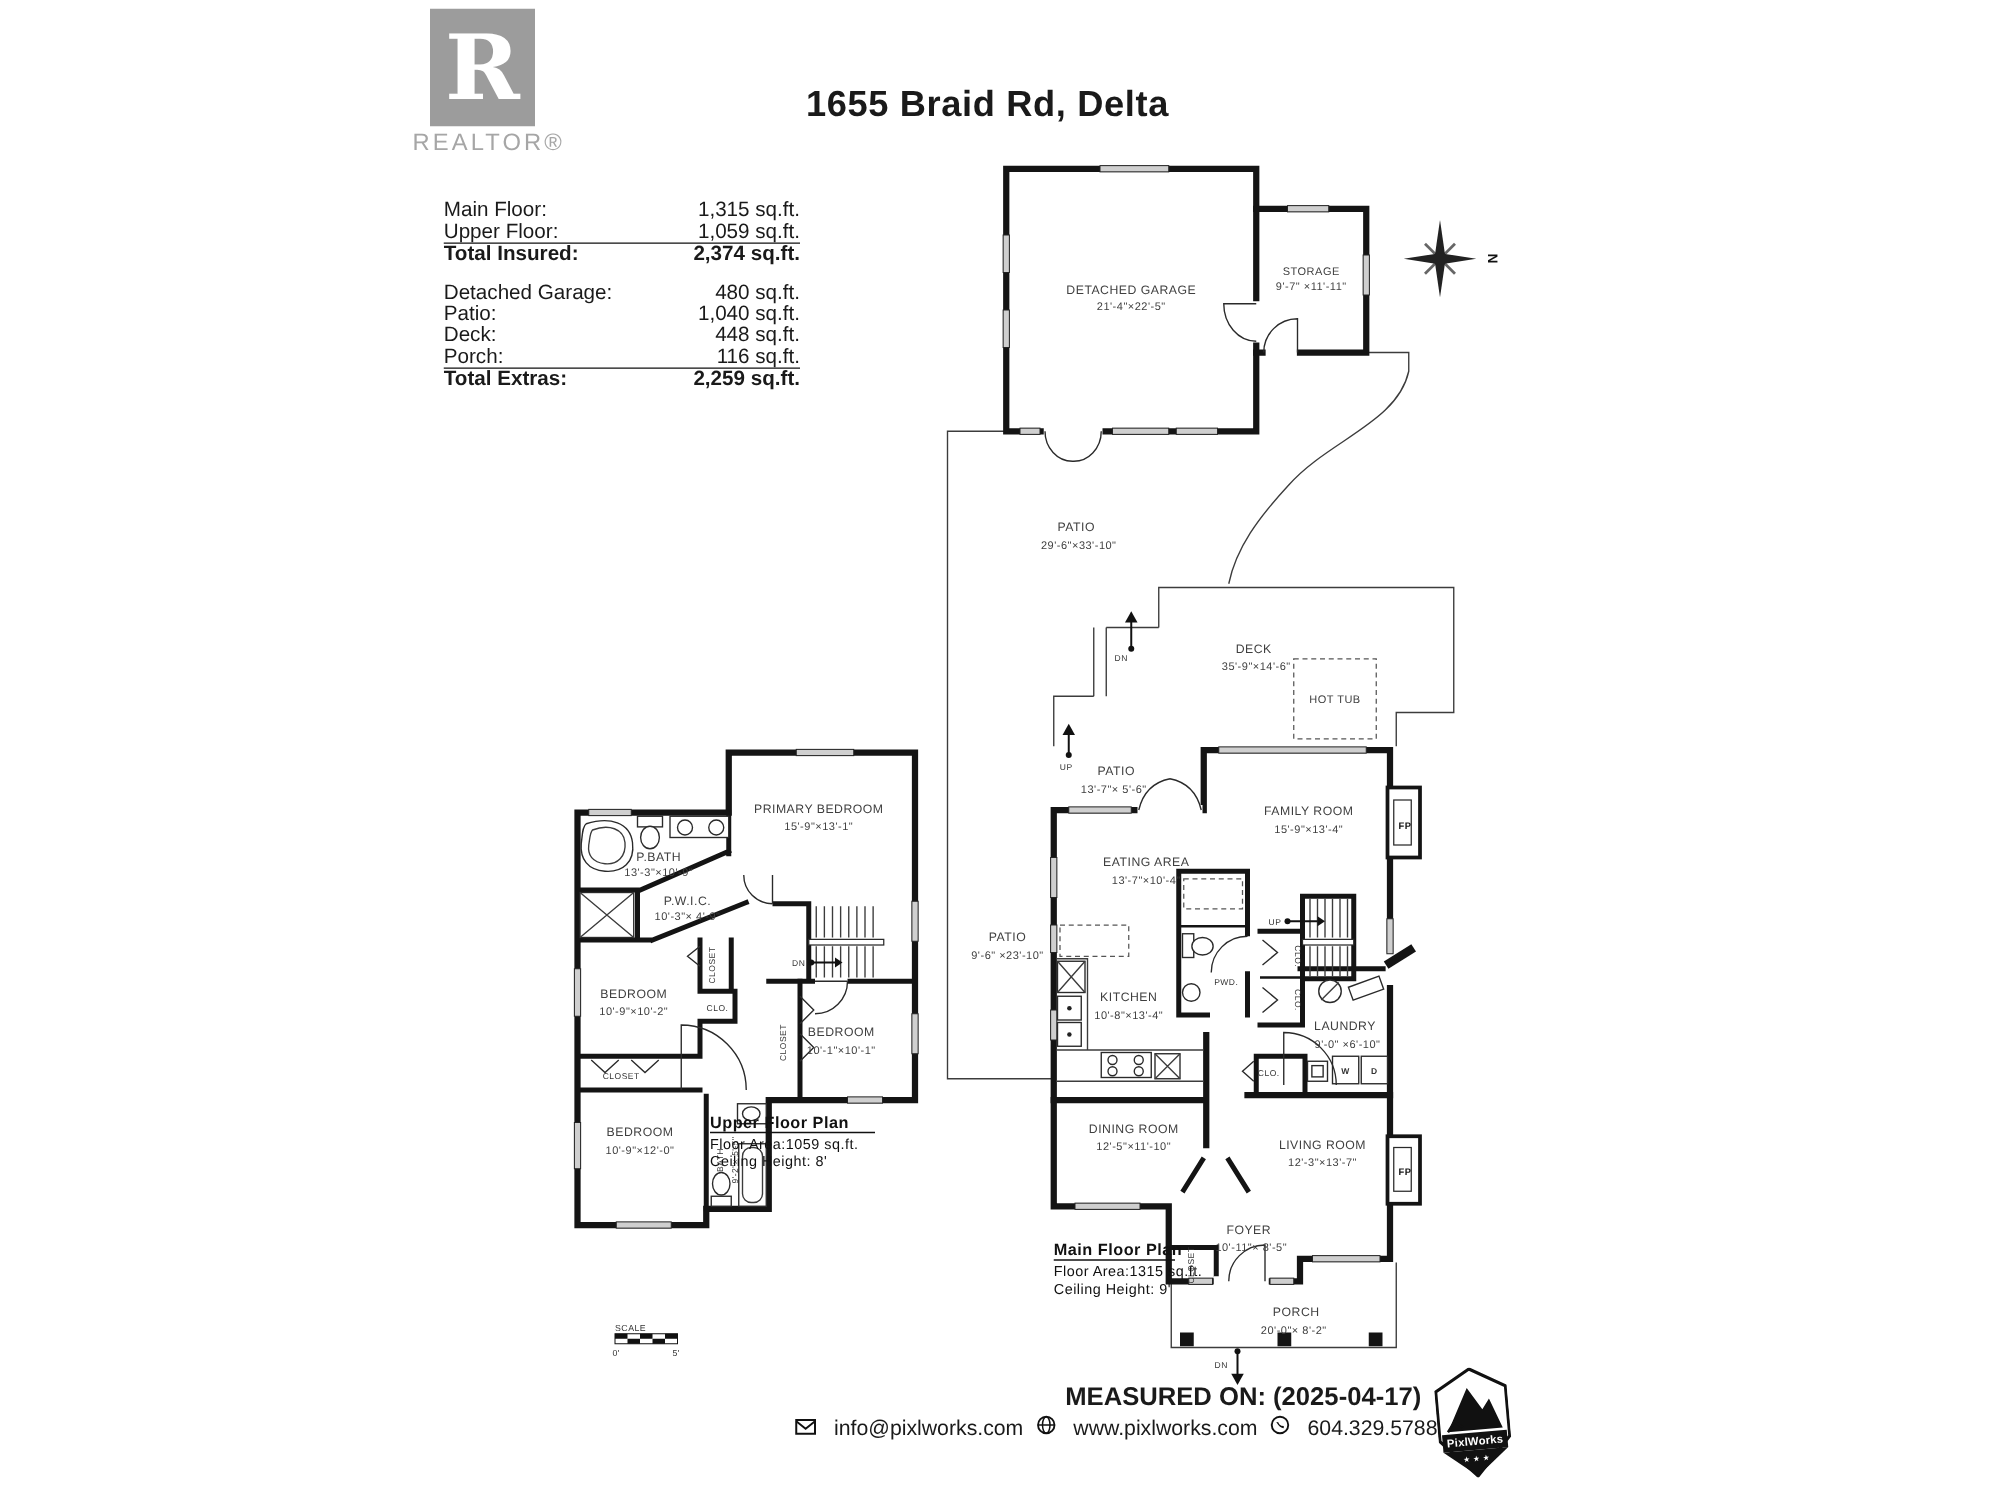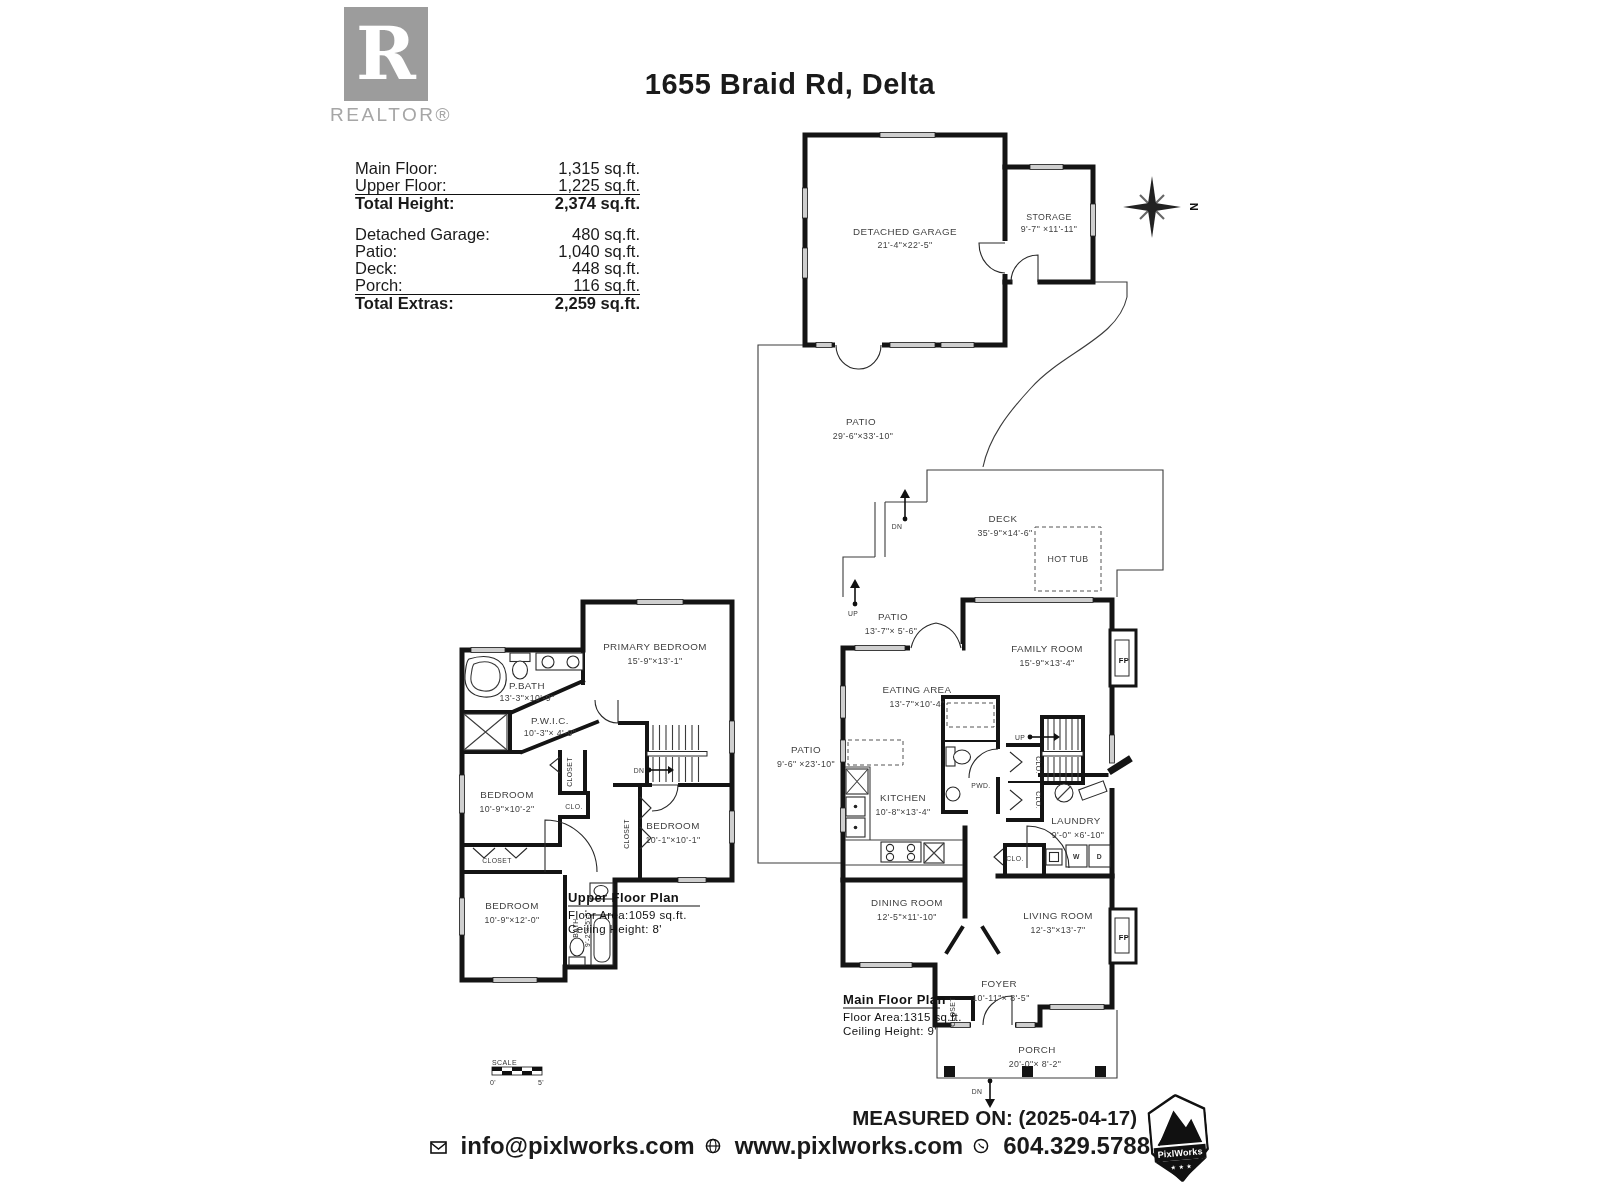--- a/index.html
+++ b/index.html
@@ -12,21 +12,21 @@
   #realtor-box span{font-family:"DejaVu Serif",serif;font-weight:bold;font-size:72px;color:#fff;line-height:1;}
   #realtor-word{left:330px;top:104px;width:120px;font-size:19px;letter-spacing:2.5px;color:#a6a6a6;}
   #prop-title{left:590px;top:68px;width:400px;text-align:center;font-size:29px;font-weight:bold;letter-spacing:.5px;}
   
   #area-table{left:355px;top:160px;width:285px;font-size:16.5px;line-height:17px;}
   .arow{display:flex;justify-content:space-between;}
   .atotal{font-weight:bold;border-top:1.6px solid #111;}
   .agap{height:14px;}
   
   #measured{right:463px;top:1106px;font-size:20.5px;font-weight:bold;text-align:right;}
-  #contact{right:450px;top:1132px;font-size:24px;font-weight:bold;display:flex;gap:10px;align-items:center;}
+  #contact{right:450px;top:1132px;font-size:17px;font-weight:normal;display:flex;gap:10px;align-items:center;}
   #contact .ic{display:inline-block;vertical-align:middle;margin-right:4px;}
   #disc1{right:450px;top:1153px;width:900px;font-size:10.3px;font-style:italic;text-align:right;color:#222;}
   #disc2{right:450px;top:1167px;width:980px;font-size:10.3px;font-style:italic;text-align:right;color:#222;}
   #badge{left:1150px;top:1094px;transform:rotate(-5deg);}
   
   svg text{font-family:"Liberation Sans",sans-serif;fill:#3f3f3f;letter-spacing:.4px;}
   .wall{stroke:#141414;stroke-width:5;fill:none;stroke-linecap:square;}
   .wall4{stroke:#141414;stroke-width:4;fill:none;stroke-linecap:square;}
   .wall2{stroke:#141414;stroke-width:2;fill:none;}
   .thin{stroke:#3c3c3c;stroke-width:1.1;fill:none;}
@@ -56,24 +56,24 @@
 
   <div class="abs" id="prop-title">1655 Braid Rd, Delta</div>
 
   <div class="abs" id="area-table">
     <div class="arow">
       <span>Main Floor:</span>
       <span>1,315 sq.ft.</span>
     </div>
     <div class="arow">
       <span>Upper Floor:</span>
-      <span>1,225 sq.ft.</span>
+      <span>1,059 sq.ft.</span>
     </div>
     <div class="arow atotal">
-      <span>Total Height:</span>
+      <span>Total Insured:</span>
       <span>2,374 sq.ft.</span>
     </div>
     <div class="agap"></div>
     <div class="arow">
       <span>Detached Garage:</span>
       <span>480 sq.ft.</span>
     </div>
     <div class="arow">
       <span>Patio:</span>
       <span>1,040 sq.ft.</span>

